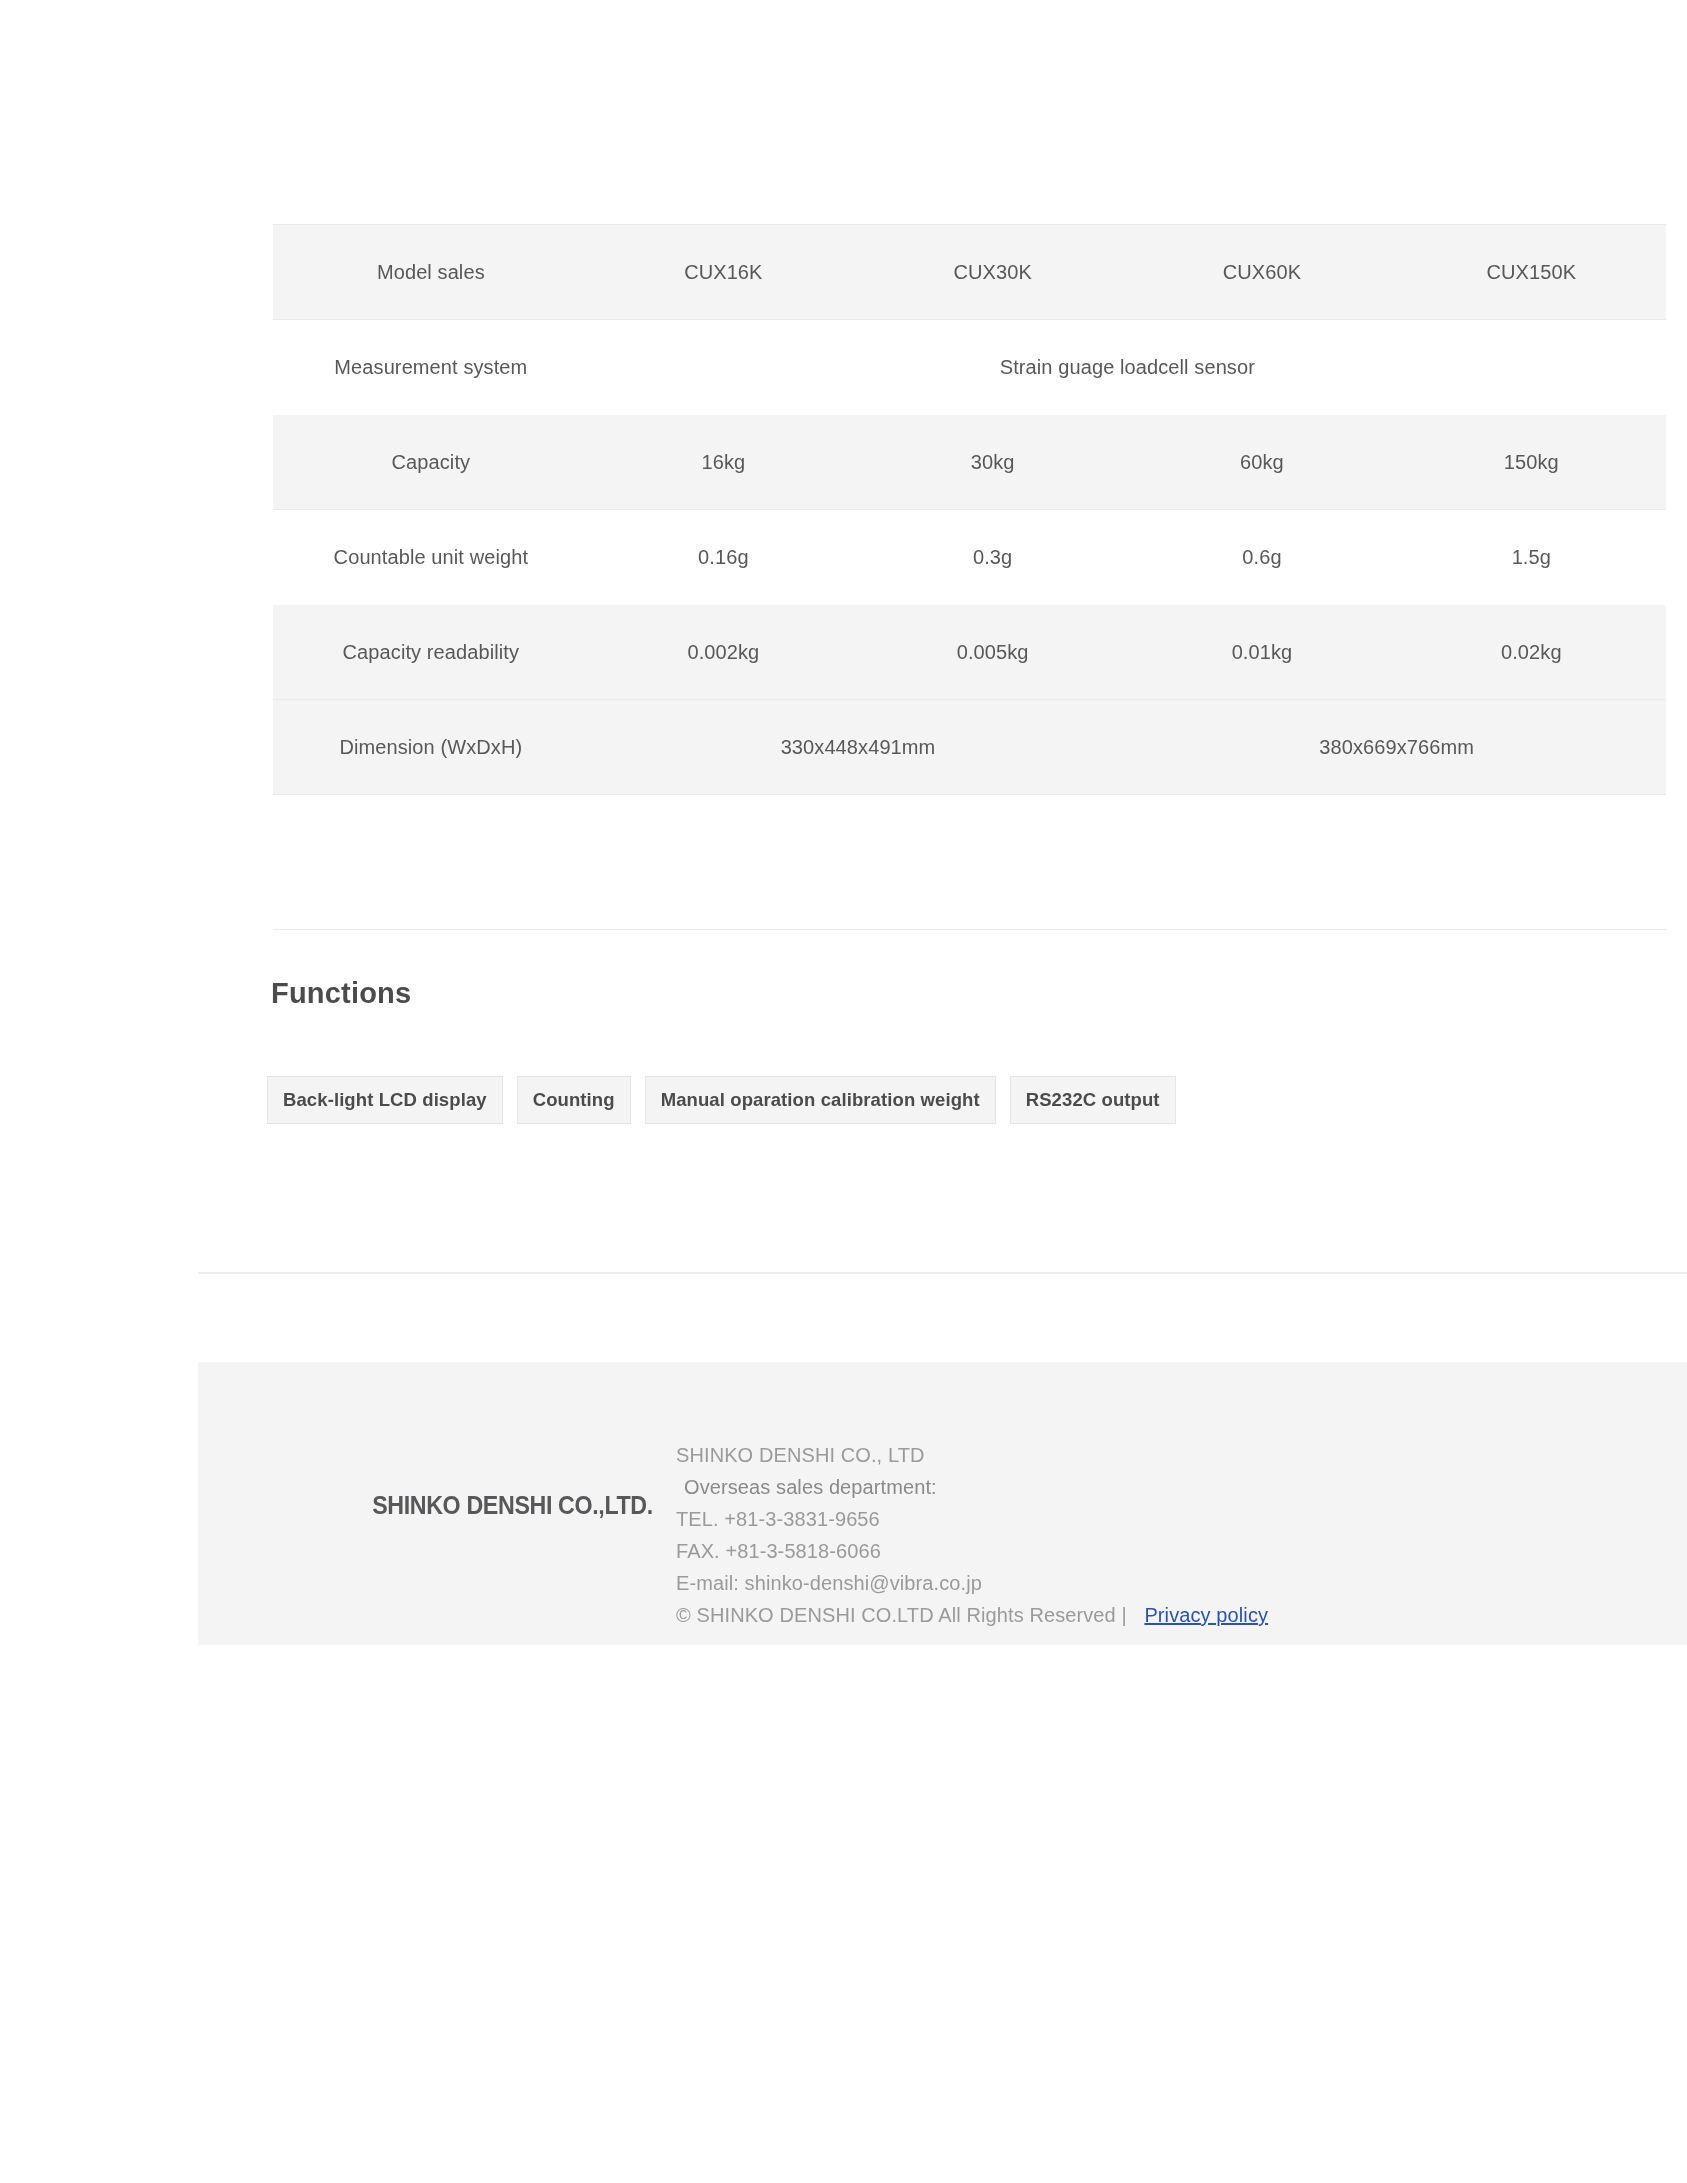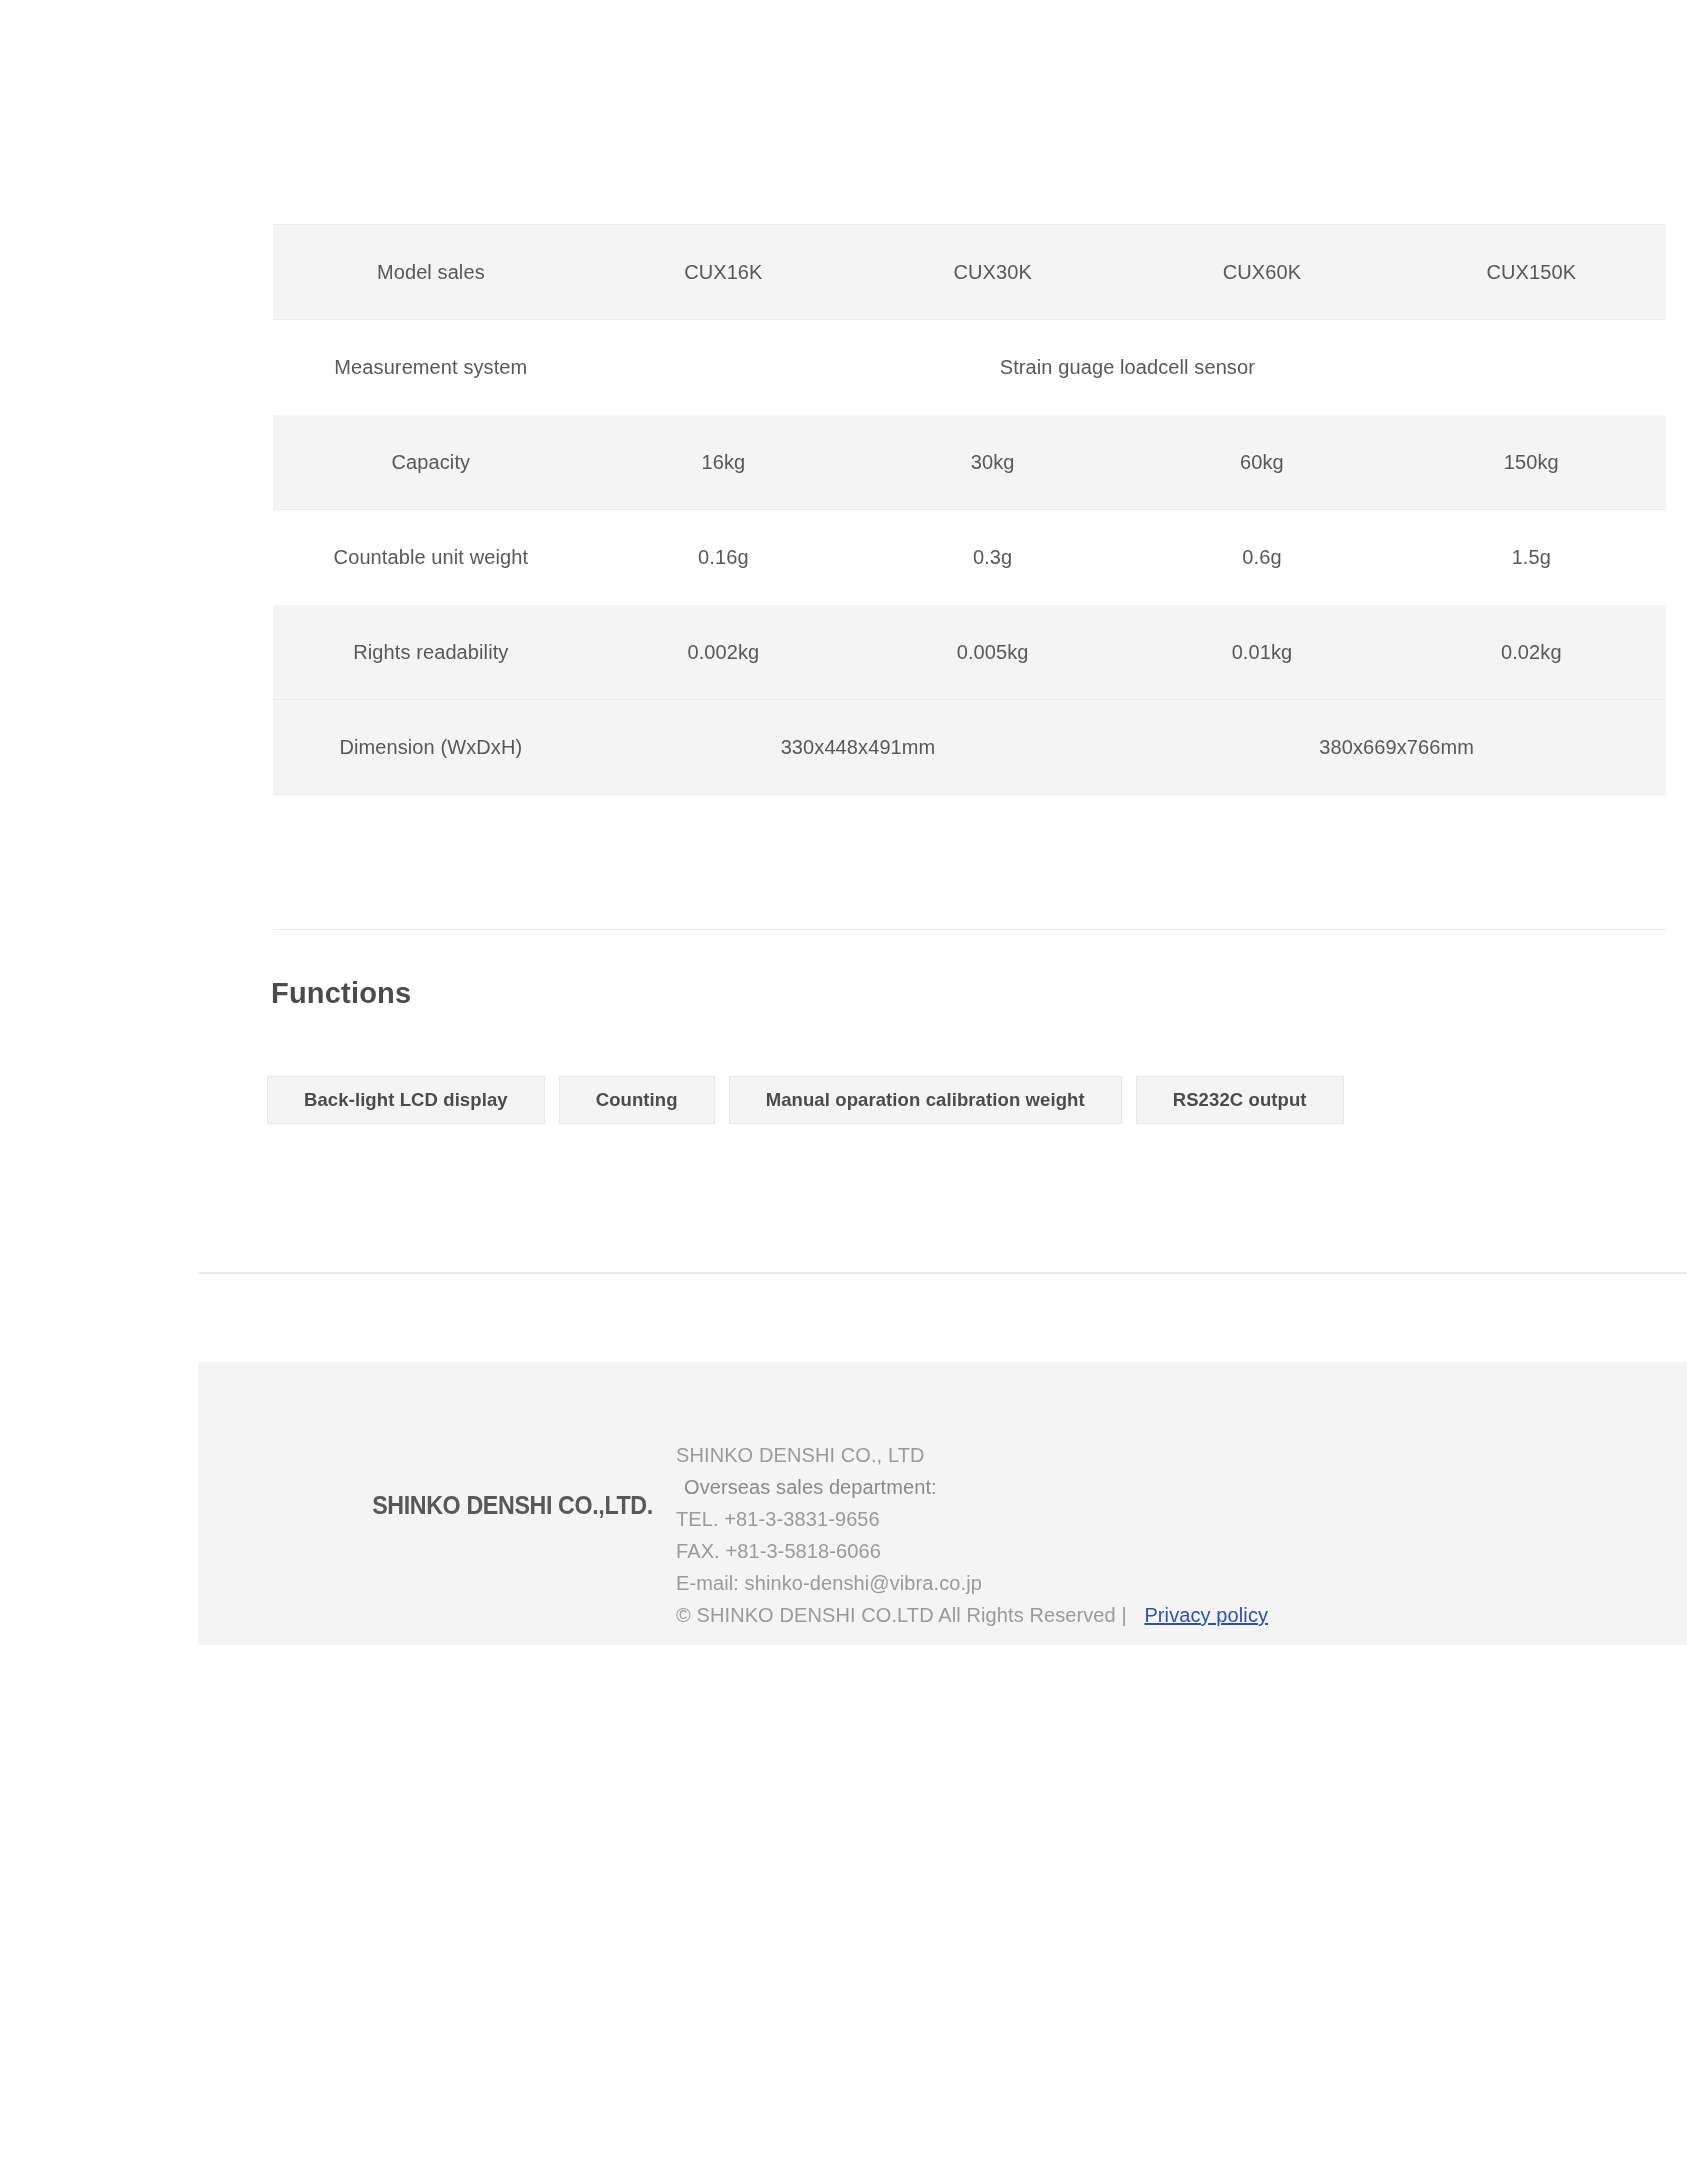--- a/index.html
+++ b/index.html
@@ -86,21 +86,21 @@
     align-items: flex-start;
     gap: 14px;
   }
   .chip {
     background: #f4f4f4;
     border: 1.3px solid #e6e6e6;
     color: #4b4b4d;
     font-size: 18.5px;
     font-weight: 700;
     letter-spacing: 0.1px;
-    padding: 0 36px;
+    padding: 0 15px;
     height: 48px;
     line-height: 46px;
     white-space: nowrap;
     box-sizing: border-box;
   }
 
   
   .section-divider {
     position: absolute;
     left: 198px;
@@ -183,21 +183,21 @@
 
       <tr class="row-plain">
         <td class="col-label">Countable unit weight</td>
         <td class="col-v">0.16g</td>
         <td class="col-v">0.3g</td>
         <td class="col-v">0.6g</td>
         <td class="col-v">1.5g</td>
       </tr>
 
       <tr class="row-alt">
-        <td class="col-label">Rights readability</td>
+        <td class="col-label">Capacity readability</td>
         <td class="col-v">0.002kg</td>
         <td class="col-v">0.005kg</td>
         <td class="col-v">0.01kg</td>
         <td class="col-v">0.02kg</td>
       </tr>
 
 
       <tr class="row-alt">
         <td class="col-label">Dimension (WxDxH)</td>
         <td colspan="2">330x448x491mm</td>

